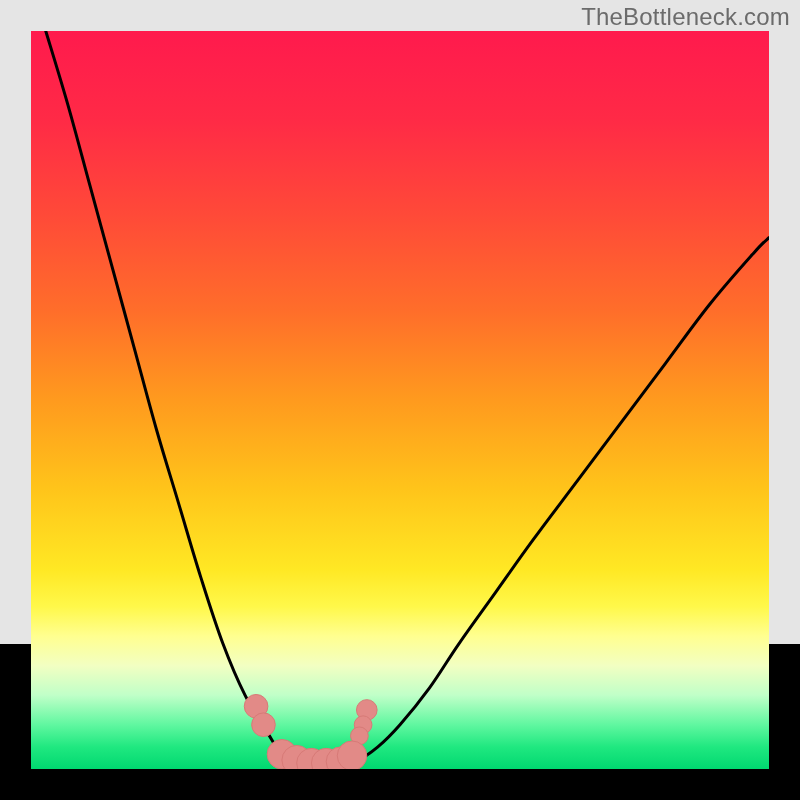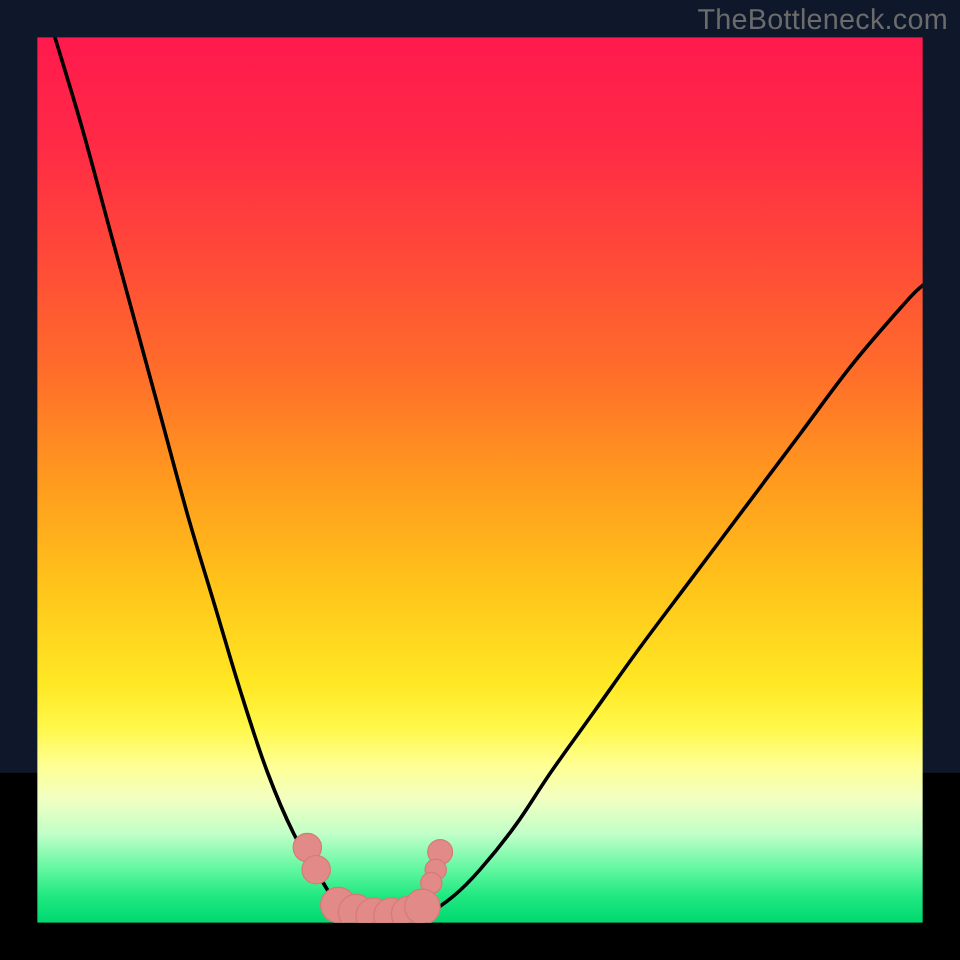--- a/index.html
+++ b/index.html
@@ -7,21 +7,21 @@
     padding: 0;
     width: 800px;
     height: 800px;
     overflow: hidden;
     font-family: Arial, Helvetica, sans-serif;
     background: #000;
   }
   .outer {
     width: 800px;
     height: 644px;
-    background: #0f172a;
+    background: #e5e5e5;
     position: relative;
   }
   .plot {
     position: absolute;
     left: 31px;
     top: 31px;
     width: 738px;
     height: 738px;
   }
   .plot svg {

